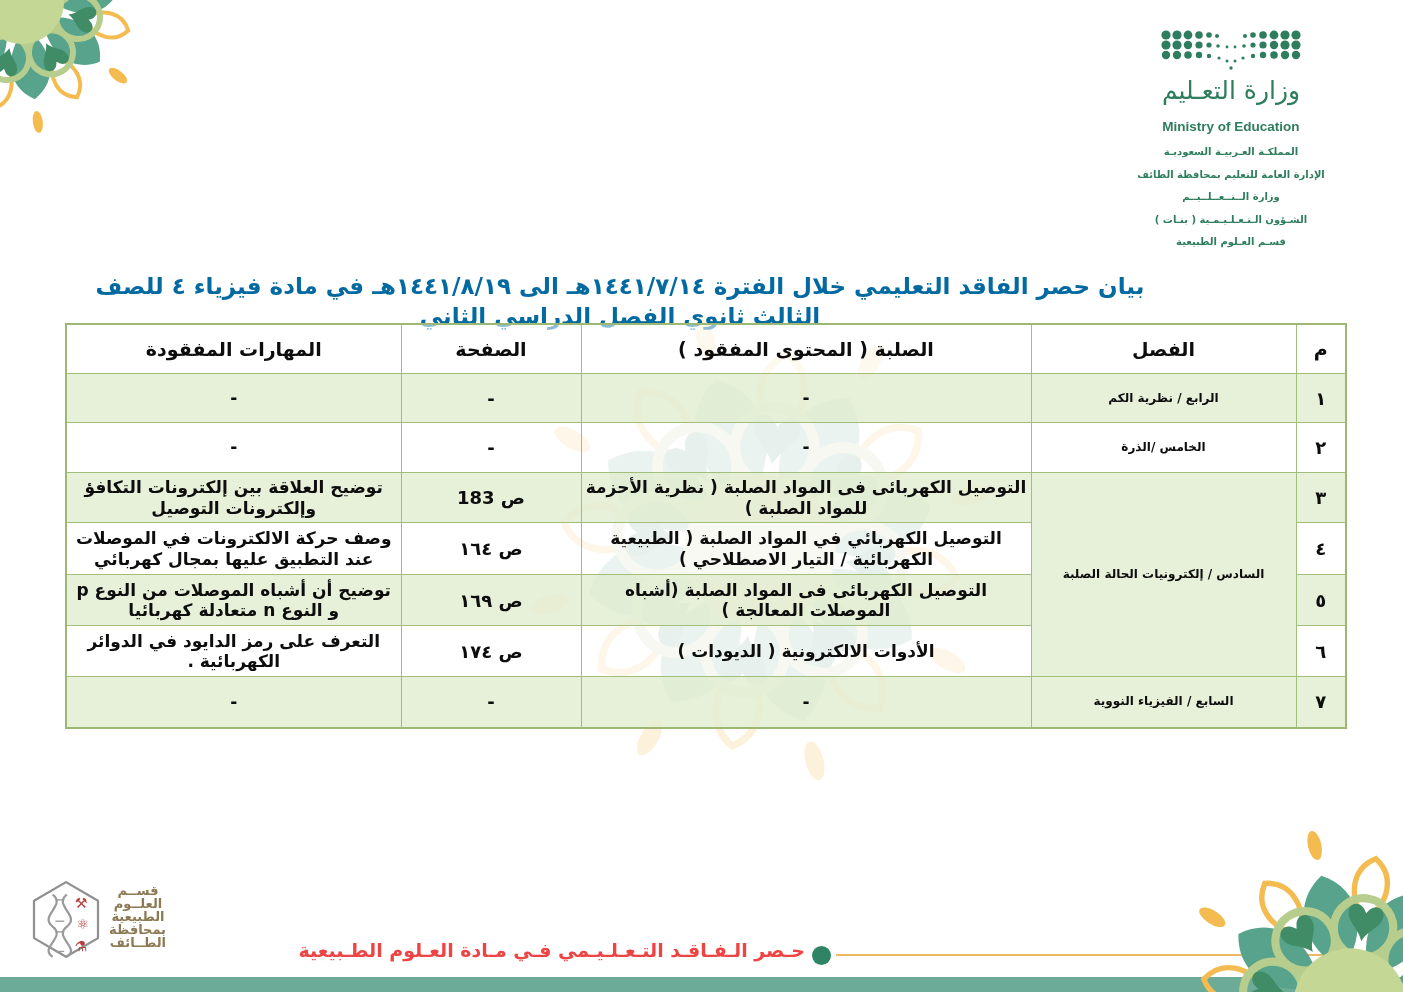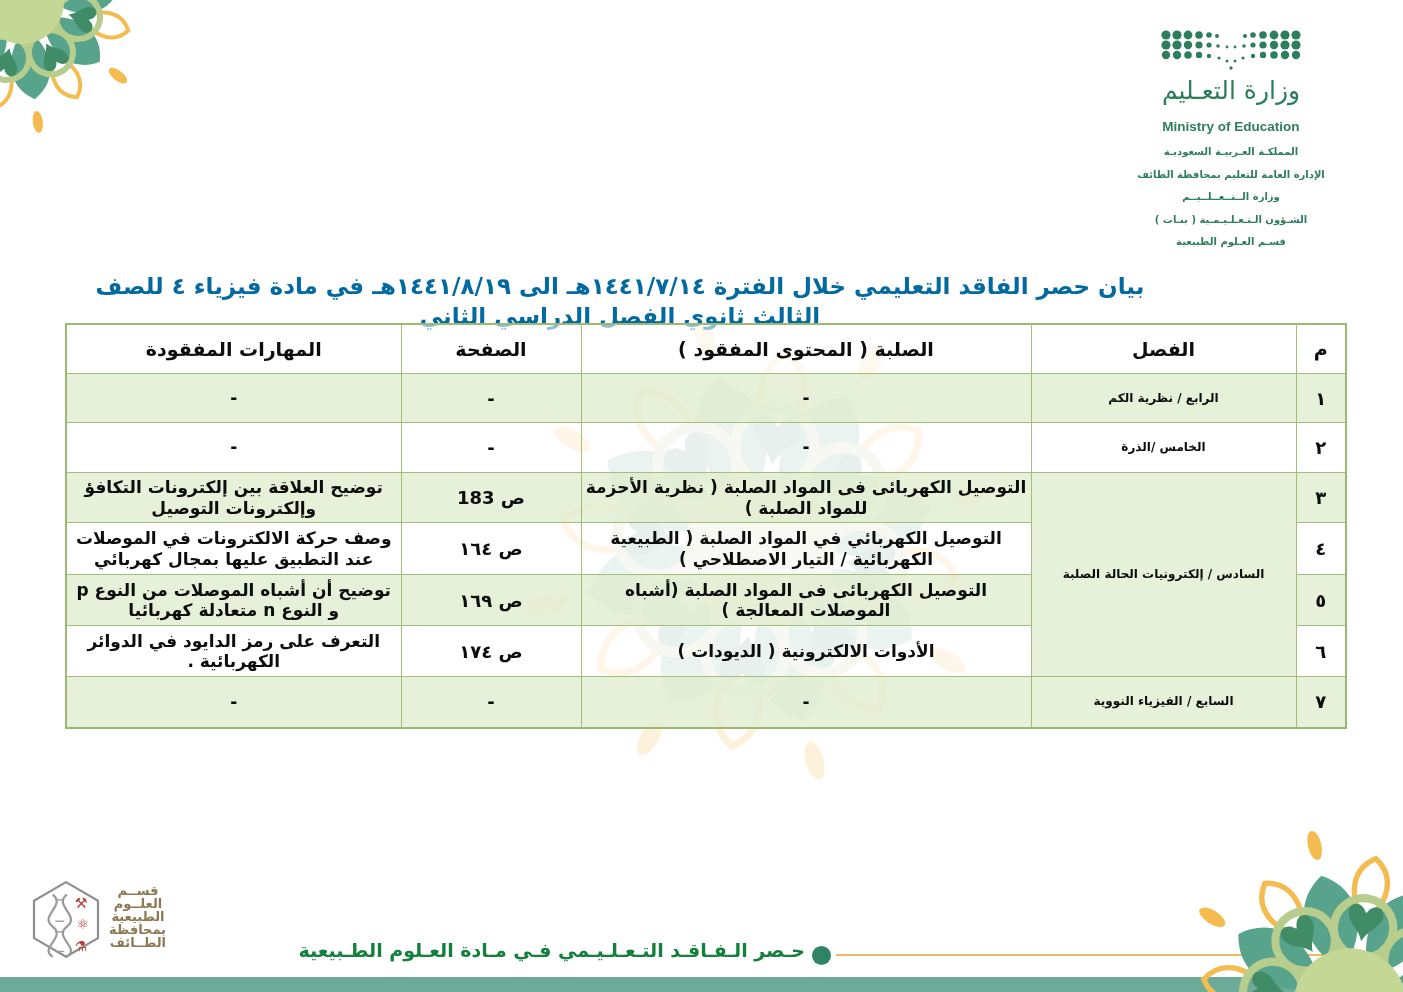--- a/index.html
+++ b/index.html
@@ -33,21 +33,21 @@
   .grid td{background:rgba(255,255,255,.4);}
   .grid tr.band td{background:rgba(227,237,209,.85);}
   .grid td.band{background:rgba(227,237,209,.85);}
   .c-no{font-size:18px;}
   .c-chapter{font-size:12px;line-height:1.25;}
   .c-lesson,.c-skills{font-size:17px;line-height:1.18;}
   .c-page{font-size:18px;}
 
   
   .footer-caption{position:absolute;top:939px;right:598px;font-size:19px;font-weight:bold;
-                  letter-spacing:.5px;color:#15803d;z-index:1;white-space:nowrap;}
+                  letter-spacing:.5px;color:#ef4444;z-index:1;white-space:nowrap;}
   .footer-dot{position:absolute;left:812px;top:946px;width:19px;height:19px;border-radius:50%;
               background:#2f8466;z-index:1;}
   .footer-line{position:absolute;left:836px;top:954px;width:512px;height:2px;background:#edb763;z-index:1;}
 
   
   .dept-badge{position:absolute;left:26px;top:874px;display:flex;direction:ltr;gap:4px;z-index:1;}
   .dept-lines{direction:rtl;text-align:center;width:56px;margin-top:10px;color:#8d7a55;
               font-size:13px;line-height:13px;font-weight:bold;}
 </style>
 </head>

